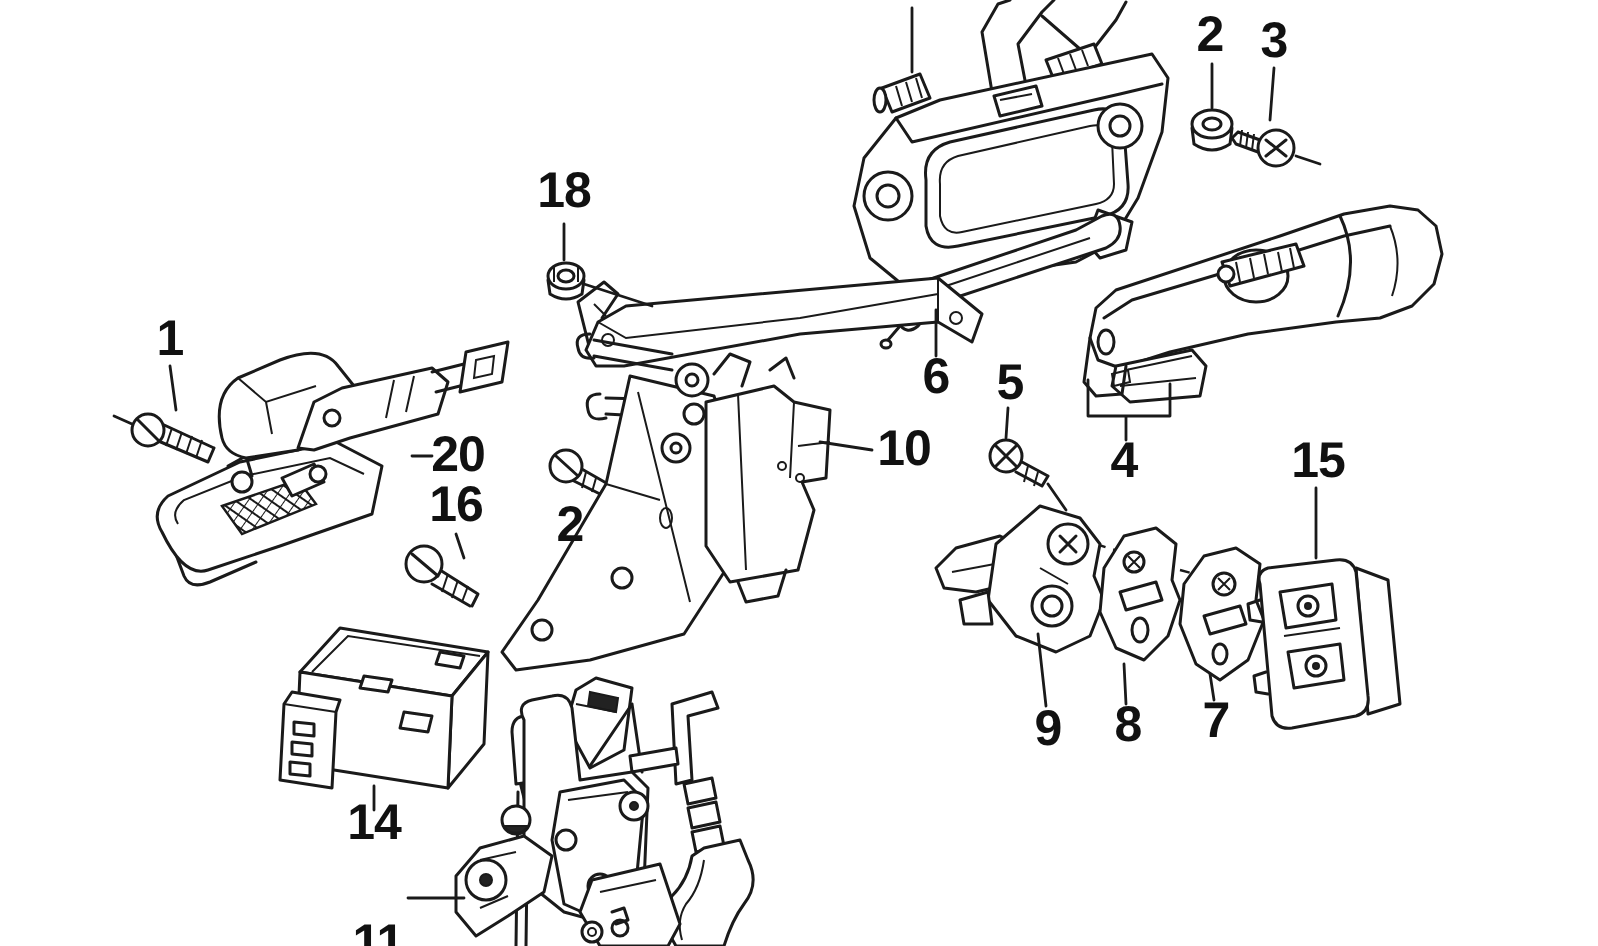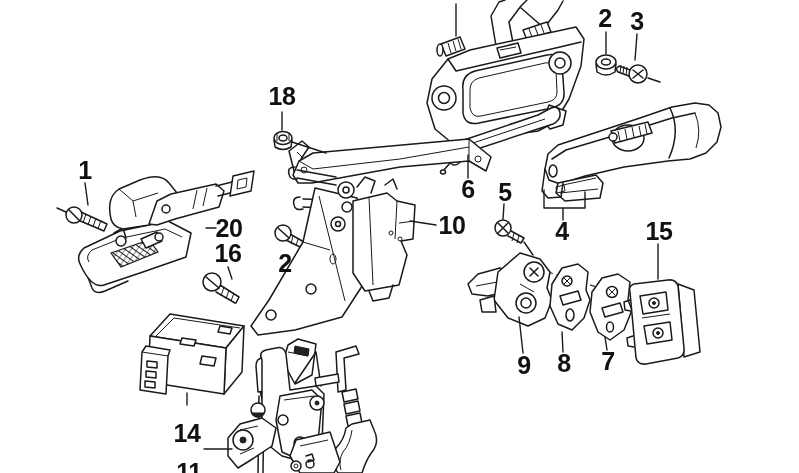--- a/index.html
+++ b/index.html
@@ -304,16 +304,16 @@
   <div class="lbl" style="left:228px;top:253px">16</div>
   <div class="lbl" style="left:285px;top:263px">2</div>
   <div class="lbl" style="left:452px;top:225px">10</div>
   <div class="lbl" style="left:468px;top:189px">6</div>
   <div class="lbl" style="left:505px;top:192px">5</div>
   <div class="lbl" style="left:562px;top:231px">4</div>
   <div class="lbl" style="left:659px;top:231px">15</div>
   <div class="lbl" style="left:524px;top:365px">9</div>
   <div class="lbl" style="left:564px;top:363px">8</div>
   <div class="lbl" style="left:608px;top:361px">7</div>
-  <div class="lbl" style="left:187px;top:433px">14</div>
+  <div class="lbl" style="left:187px;top:412px">14</div>
   <div class="lbl" style="left:189px;top:472px">11</div>
 
 </div>
 
 </body></html>

